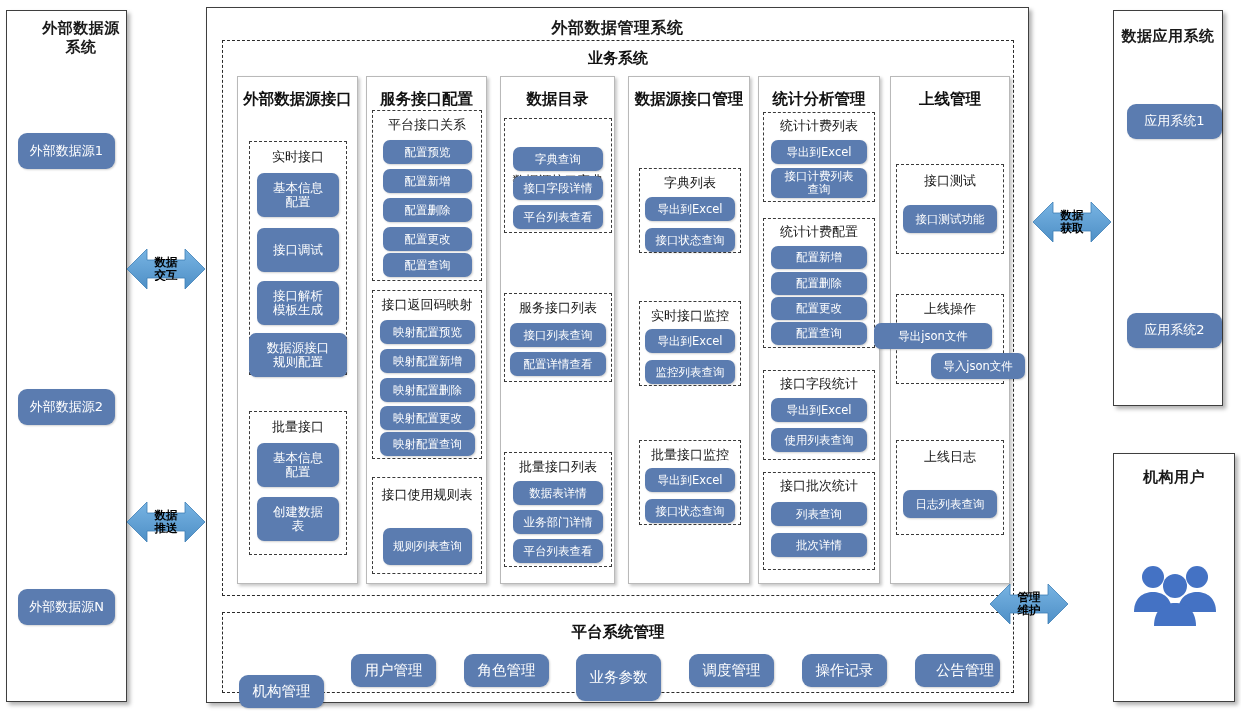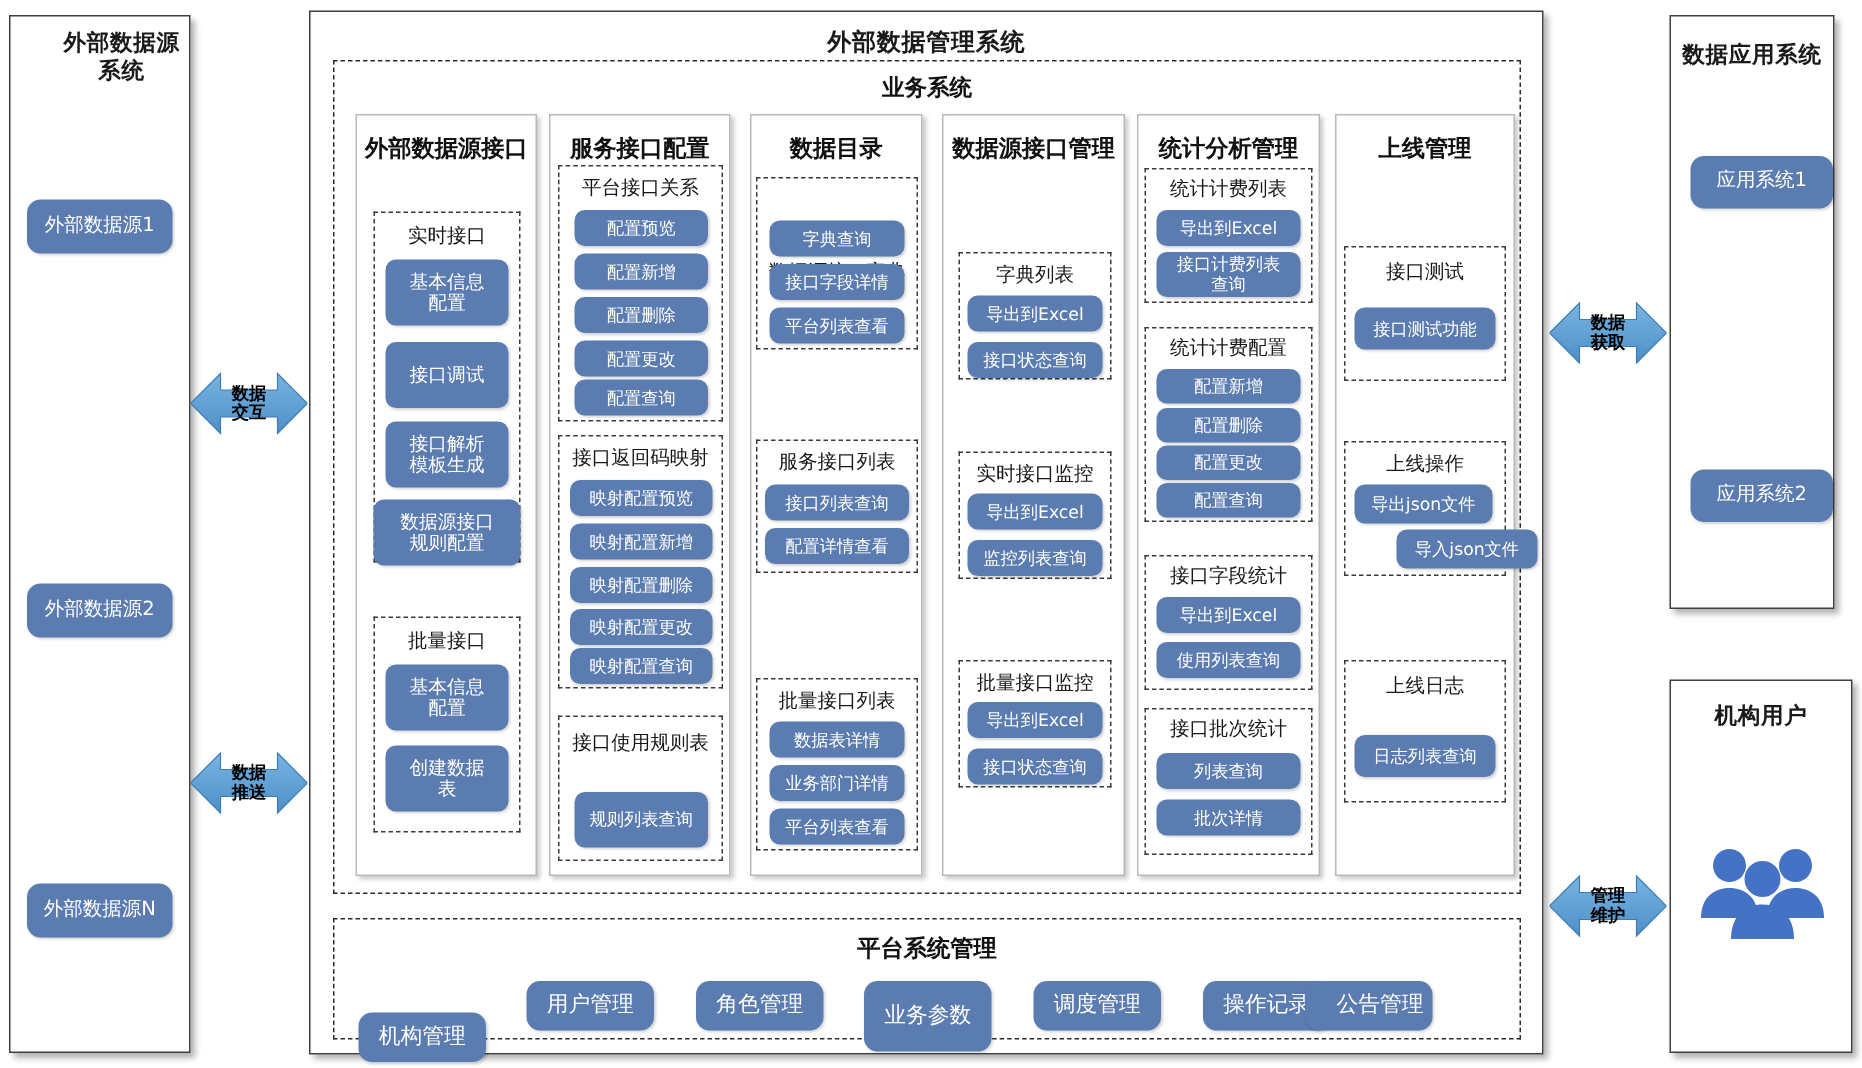--- a/index.html
+++ b/index.html
@@ -242,54 +242,54 @@
 </div>
 
 <div class="abs dashed-lite" style="left:896px;top:164px;width:108px;height:90px;">
   <div class="grp-title" style="top:7px;">接口测试</div>
 </div>
 <div class="abs btn" style="left:903px;top:205px;width:94px;height:28px;">接口测试功能</div>
 
 <div class="abs dashed-lite" style="left:896px;top:294px;width:108px;height:90px;">
   <div class="grp-title" style="top:5px;">上线操作</div>
 </div>
-<div class="abs btn" style="left:903px;top:323px;width:92px;height:26px;">导出json文件</div>
+<div class="abs btn" style="left:874px;top:323px;width:118px;height:26px;">导出json文件</div>
 <div class="abs btn" style="left:903px;top:353px;width:94px;height:26px;margin-left:28px;">导入json文件</div>
 
 <div class="abs dashed-lite" style="left:896px;top:440px;width:108px;height:95px;">
   <div class="grp-title" style="top:7px;">上线日志</div>
 </div>
 <div class="abs btn" style="left:903px;top:490px;width:94px;height:28px;">日志列表查询</div>
 
 <div class="abs dashed" style="left:222px;top:612px;width:792px;height:81px;">
   <div class="bs-title" style="top:9px;font-size:15.5px;">平台系统管理</div>
 </div>
 <div class="abs btn xl" style="left:239px;top:654px;width:85px;height:33px;margin-top:21px;">机构管理</div>
 <div class="abs btn xl" style="left:351px;top:654px;width:85px;height:33px;">用户管理</div>
 <div class="abs btn xl" style="left:464px;top:654px;width:85px;height:33px;">角色管理</div>
 <div class="abs btn xl" style="left:576px;top:654px;width:85px;height:47px;">业务参数</div>
 <div class="abs btn xl" style="left:689px;top:654px;width:85px;height:33px;">调度管理</div>
 <div class="abs btn xl" style="left:802px;top:654px;width:85px;height:33px;">操作记录</div>
-<div class="abs btn xl" style="left:870px;top:654px;width:85px;height:33px;padding-left:17px;">公告管理</div>
+<div class="abs btn xl" style="left:915px;top:654px;width:85px;height:33px;padding-left:17px;">公告管理</div>
 
 <div class="arrow" style="left:1033px;top:196px;width:78px;height:52px;">
   <svg width="78" height="52" viewBox="0 0 78 52">
     <defs>
       <linearGradient id="ag3" x1="0" y1="0" x2="0" y2="1">
         <stop offset="0" stop-color="#78b4e3"></stop>
           <stop offset="1" stop-color="#4e8fc6"></stop>
       </linearGradient>
     </defs>
     <polygon points="0,26 20,6 20,17 58,17 58,6 78,26 58,46 58,35 20,35 20,46" fill="url(#ag3)" stroke="#3c7db5" stroke-width="0.8"></polygon>
   </svg>
   <div class="arrow-label">数据
 获取</div>
 </div>
 
-<div class="arrow" style="left:1033px;top:578px;width:78px;height:52px;">
+<div class="arrow" style="left:990px;top:578px;width:78px;height:52px;">
   <svg width="78" height="52" viewBox="0 0 78 52">
     <defs>
       <linearGradient id="ag4" x1="0" y1="0" x2="0" y2="1">
         <stop offset="0" stop-color="#78b4e3"></stop>
           <stop offset="1" stop-color="#4e8fc6"></stop>
       </linearGradient>
     </defs>
     <polygon points="0,26 20,6 20,17 58,17 58,6 78,26 58,46 58,35 20,35 20,46" fill="url(#ag4)" stroke="#3c7db5" stroke-width="0.8"></polygon>
   </svg>
   <div class="arrow-label">管理

